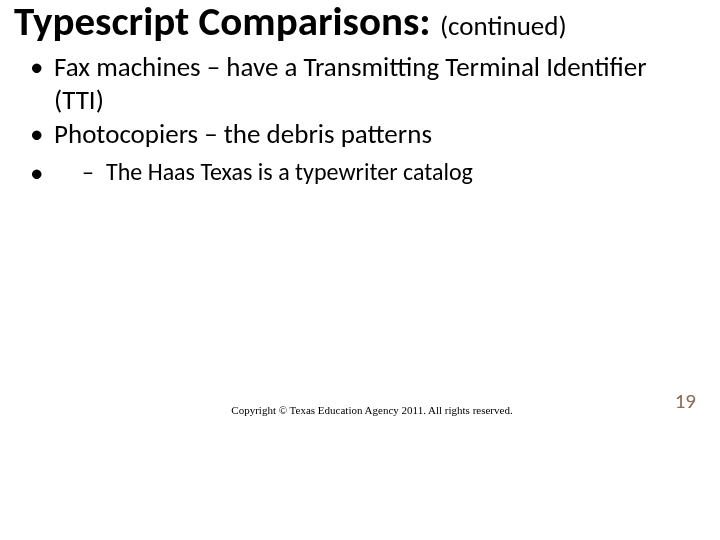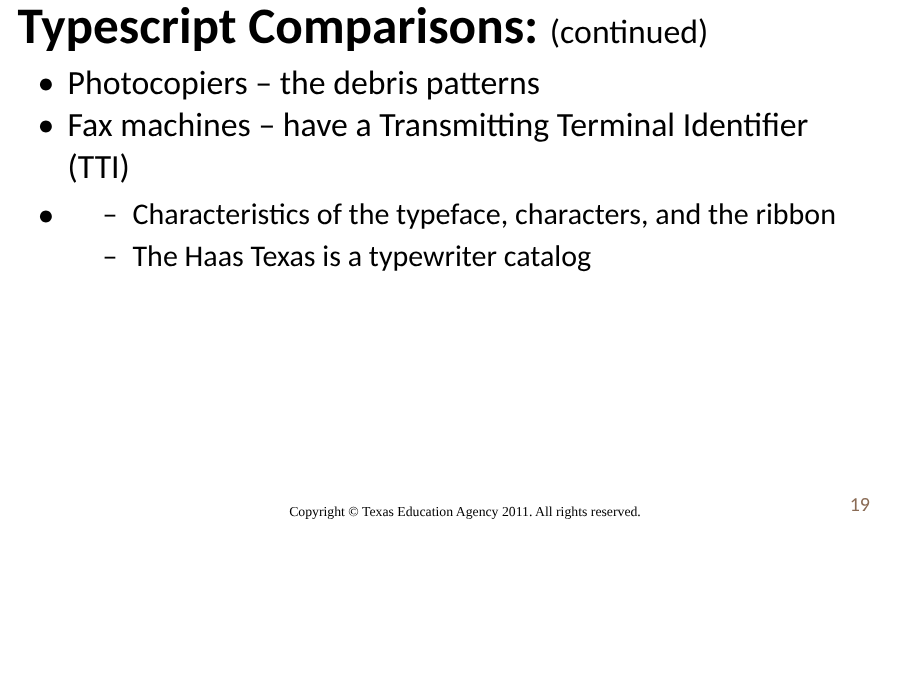--- a/index.html
+++ b/index.html
@@ -81,40 +81,39 @@
     font-family: "Times New Roman", Times, serif;
     font-size: 11px;
     line-height: 1.25;
     color: #000;
   }
   .pagenum {
     position: absolute;
     bottom: 22px;
     right: 24px;
     font-family: Calibri, Arial, sans-serif;
-    font-size: 16px;
+    font-size: 21px;
     color: #8a6b55;
   }
 </style>
 </head>
 <body>
 
 <div class="slide">
 
   <div class="title-line">
     <span class="title-main">Typescript Comparisons: </span><span class="title-sub">(continued)</span>
   </div>
 
   <div class="content">
     <ul class="lvl1">
+      <li><span>Fax machines – have a Transmitting Terminal Identifier (TTI)</span></li>
       <li><span>Photocopiers – the debris patterns</span></li>
-      <li><span>Fax machines – have a Transmitting Terminal Identifier (TTI)</span></li>
       <li>
         <ul class="lvl2">
-          <li><span>Characteristics of the typeface, characters, and the ribbon</span></li>
           <li><span>The Haas Texas is a typewriter catalog</span></li>
         </ul>
       </li>
     </ul>
   </div>
 
   <div class="footer">
     <div>Copyright © Texas Education Agency 2011. All rights reserved.</div>
   </div>
 

